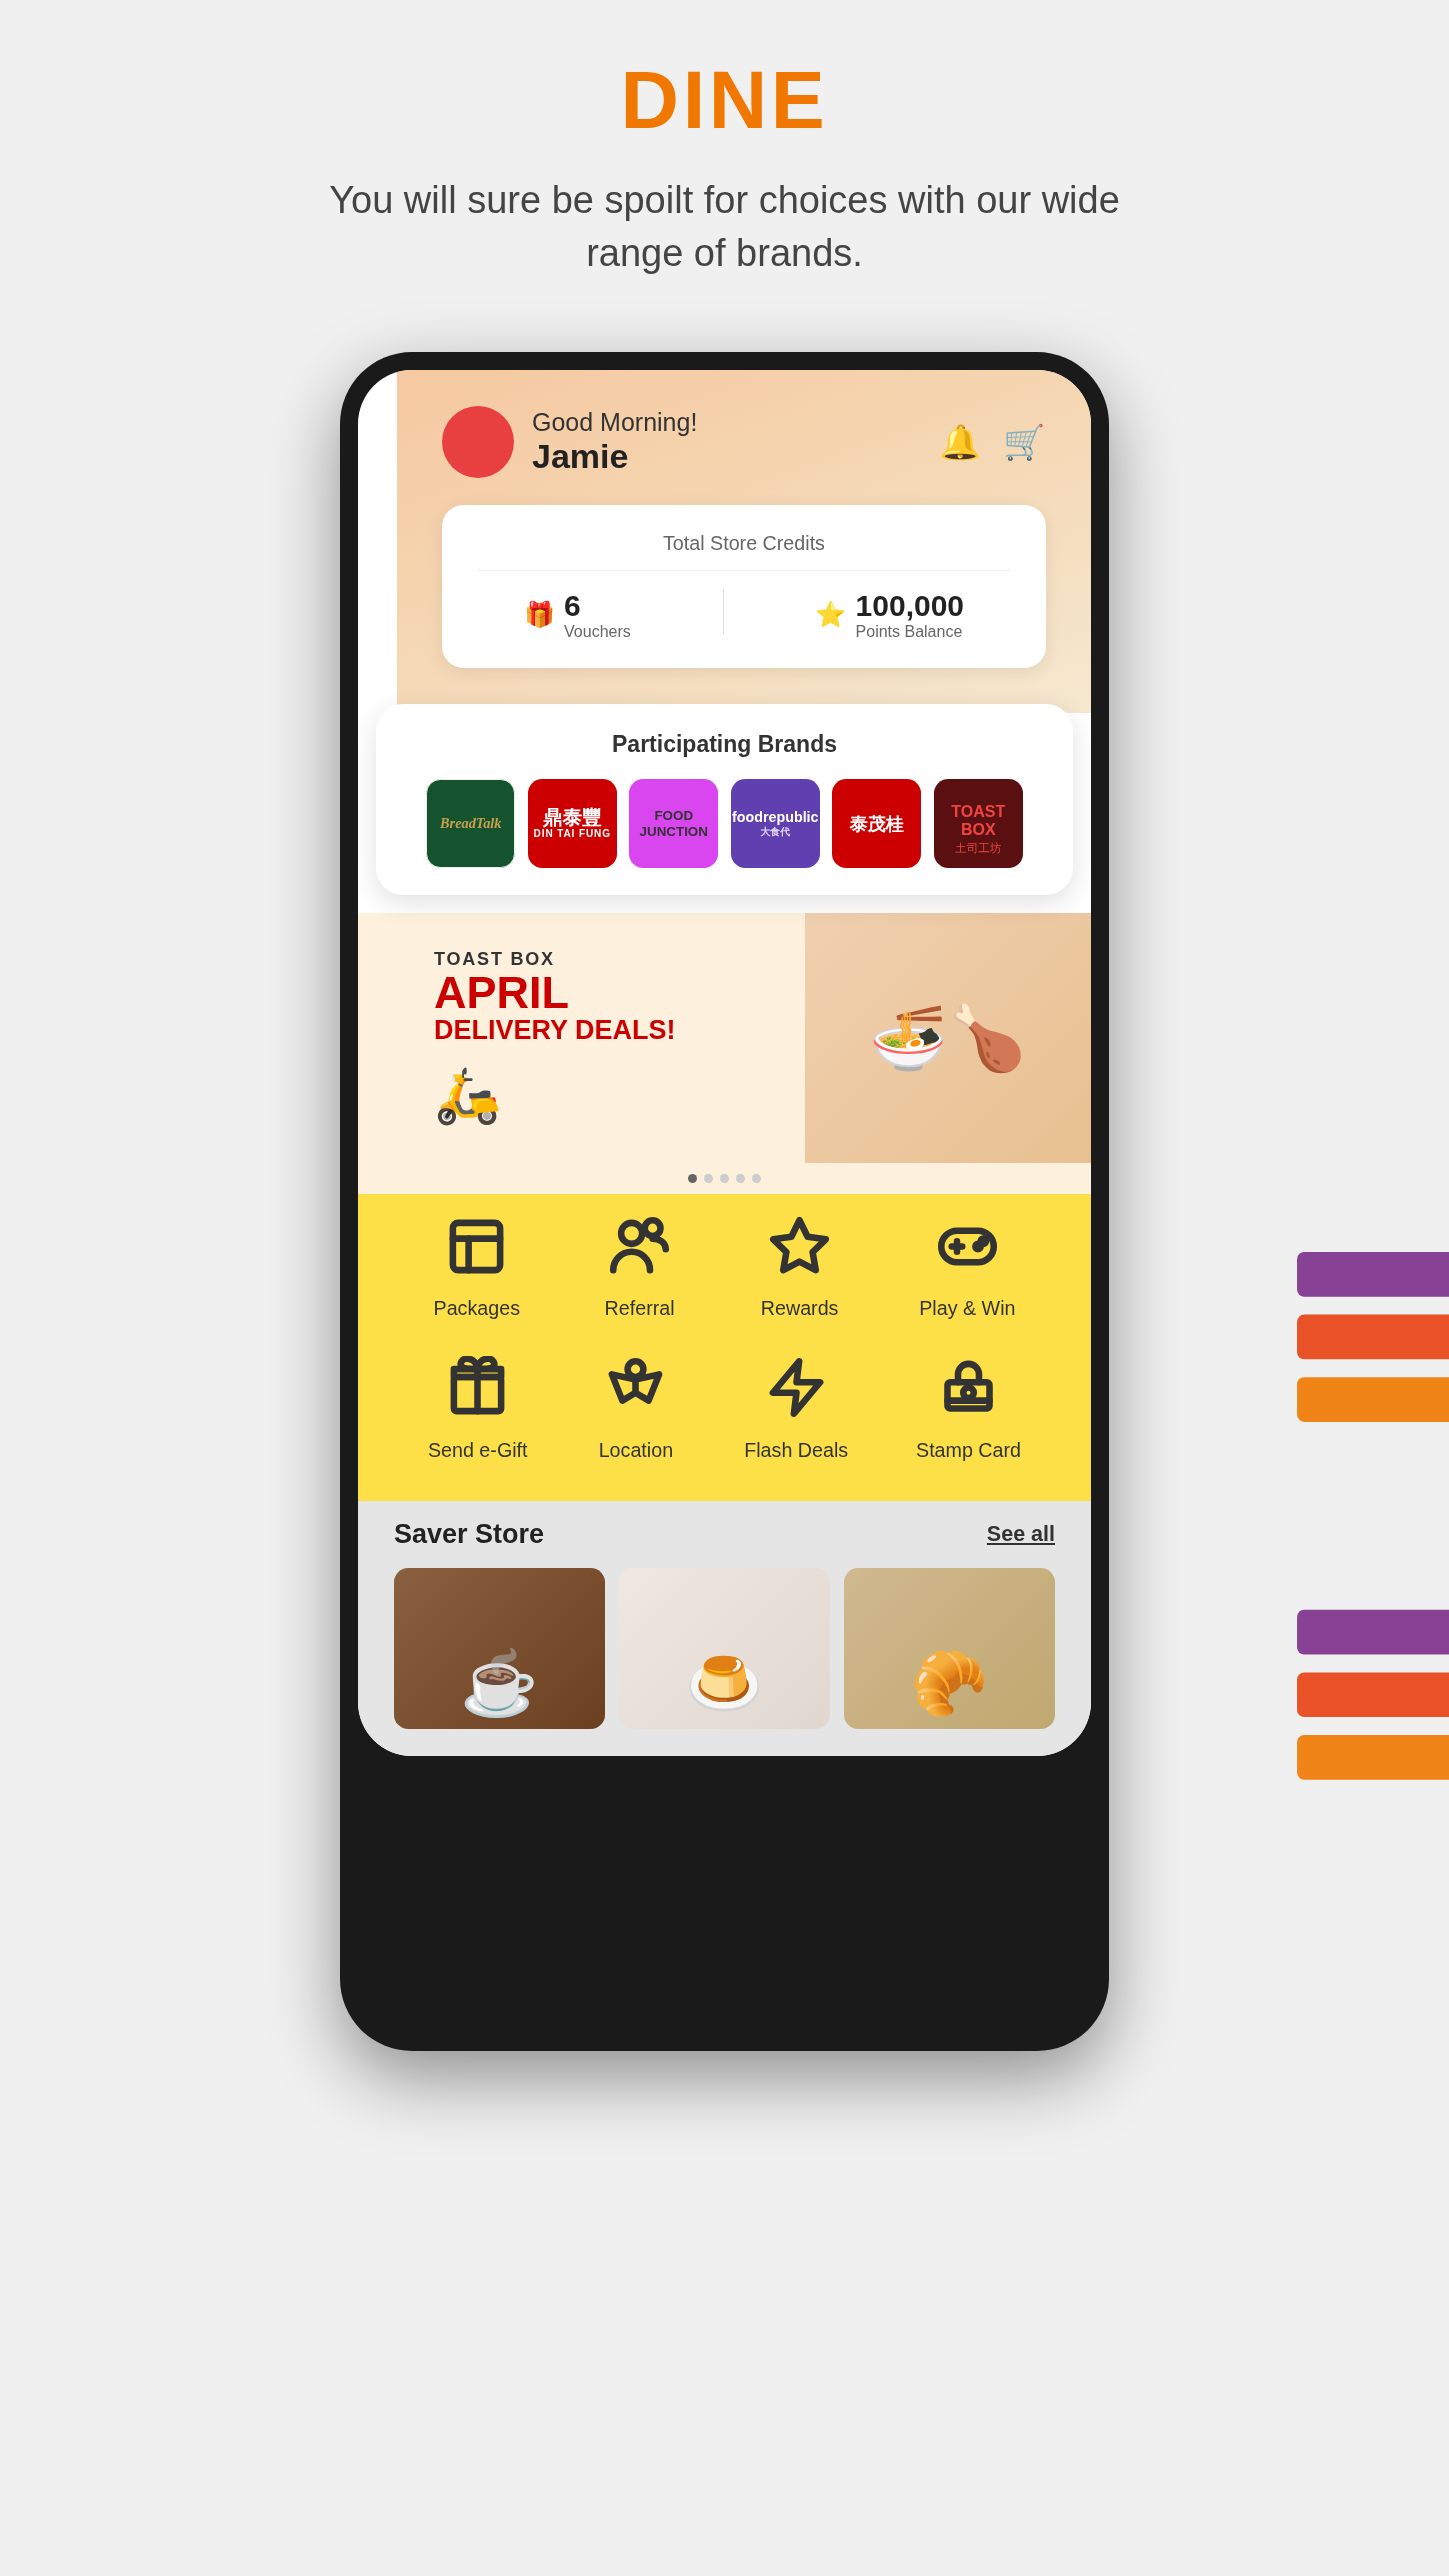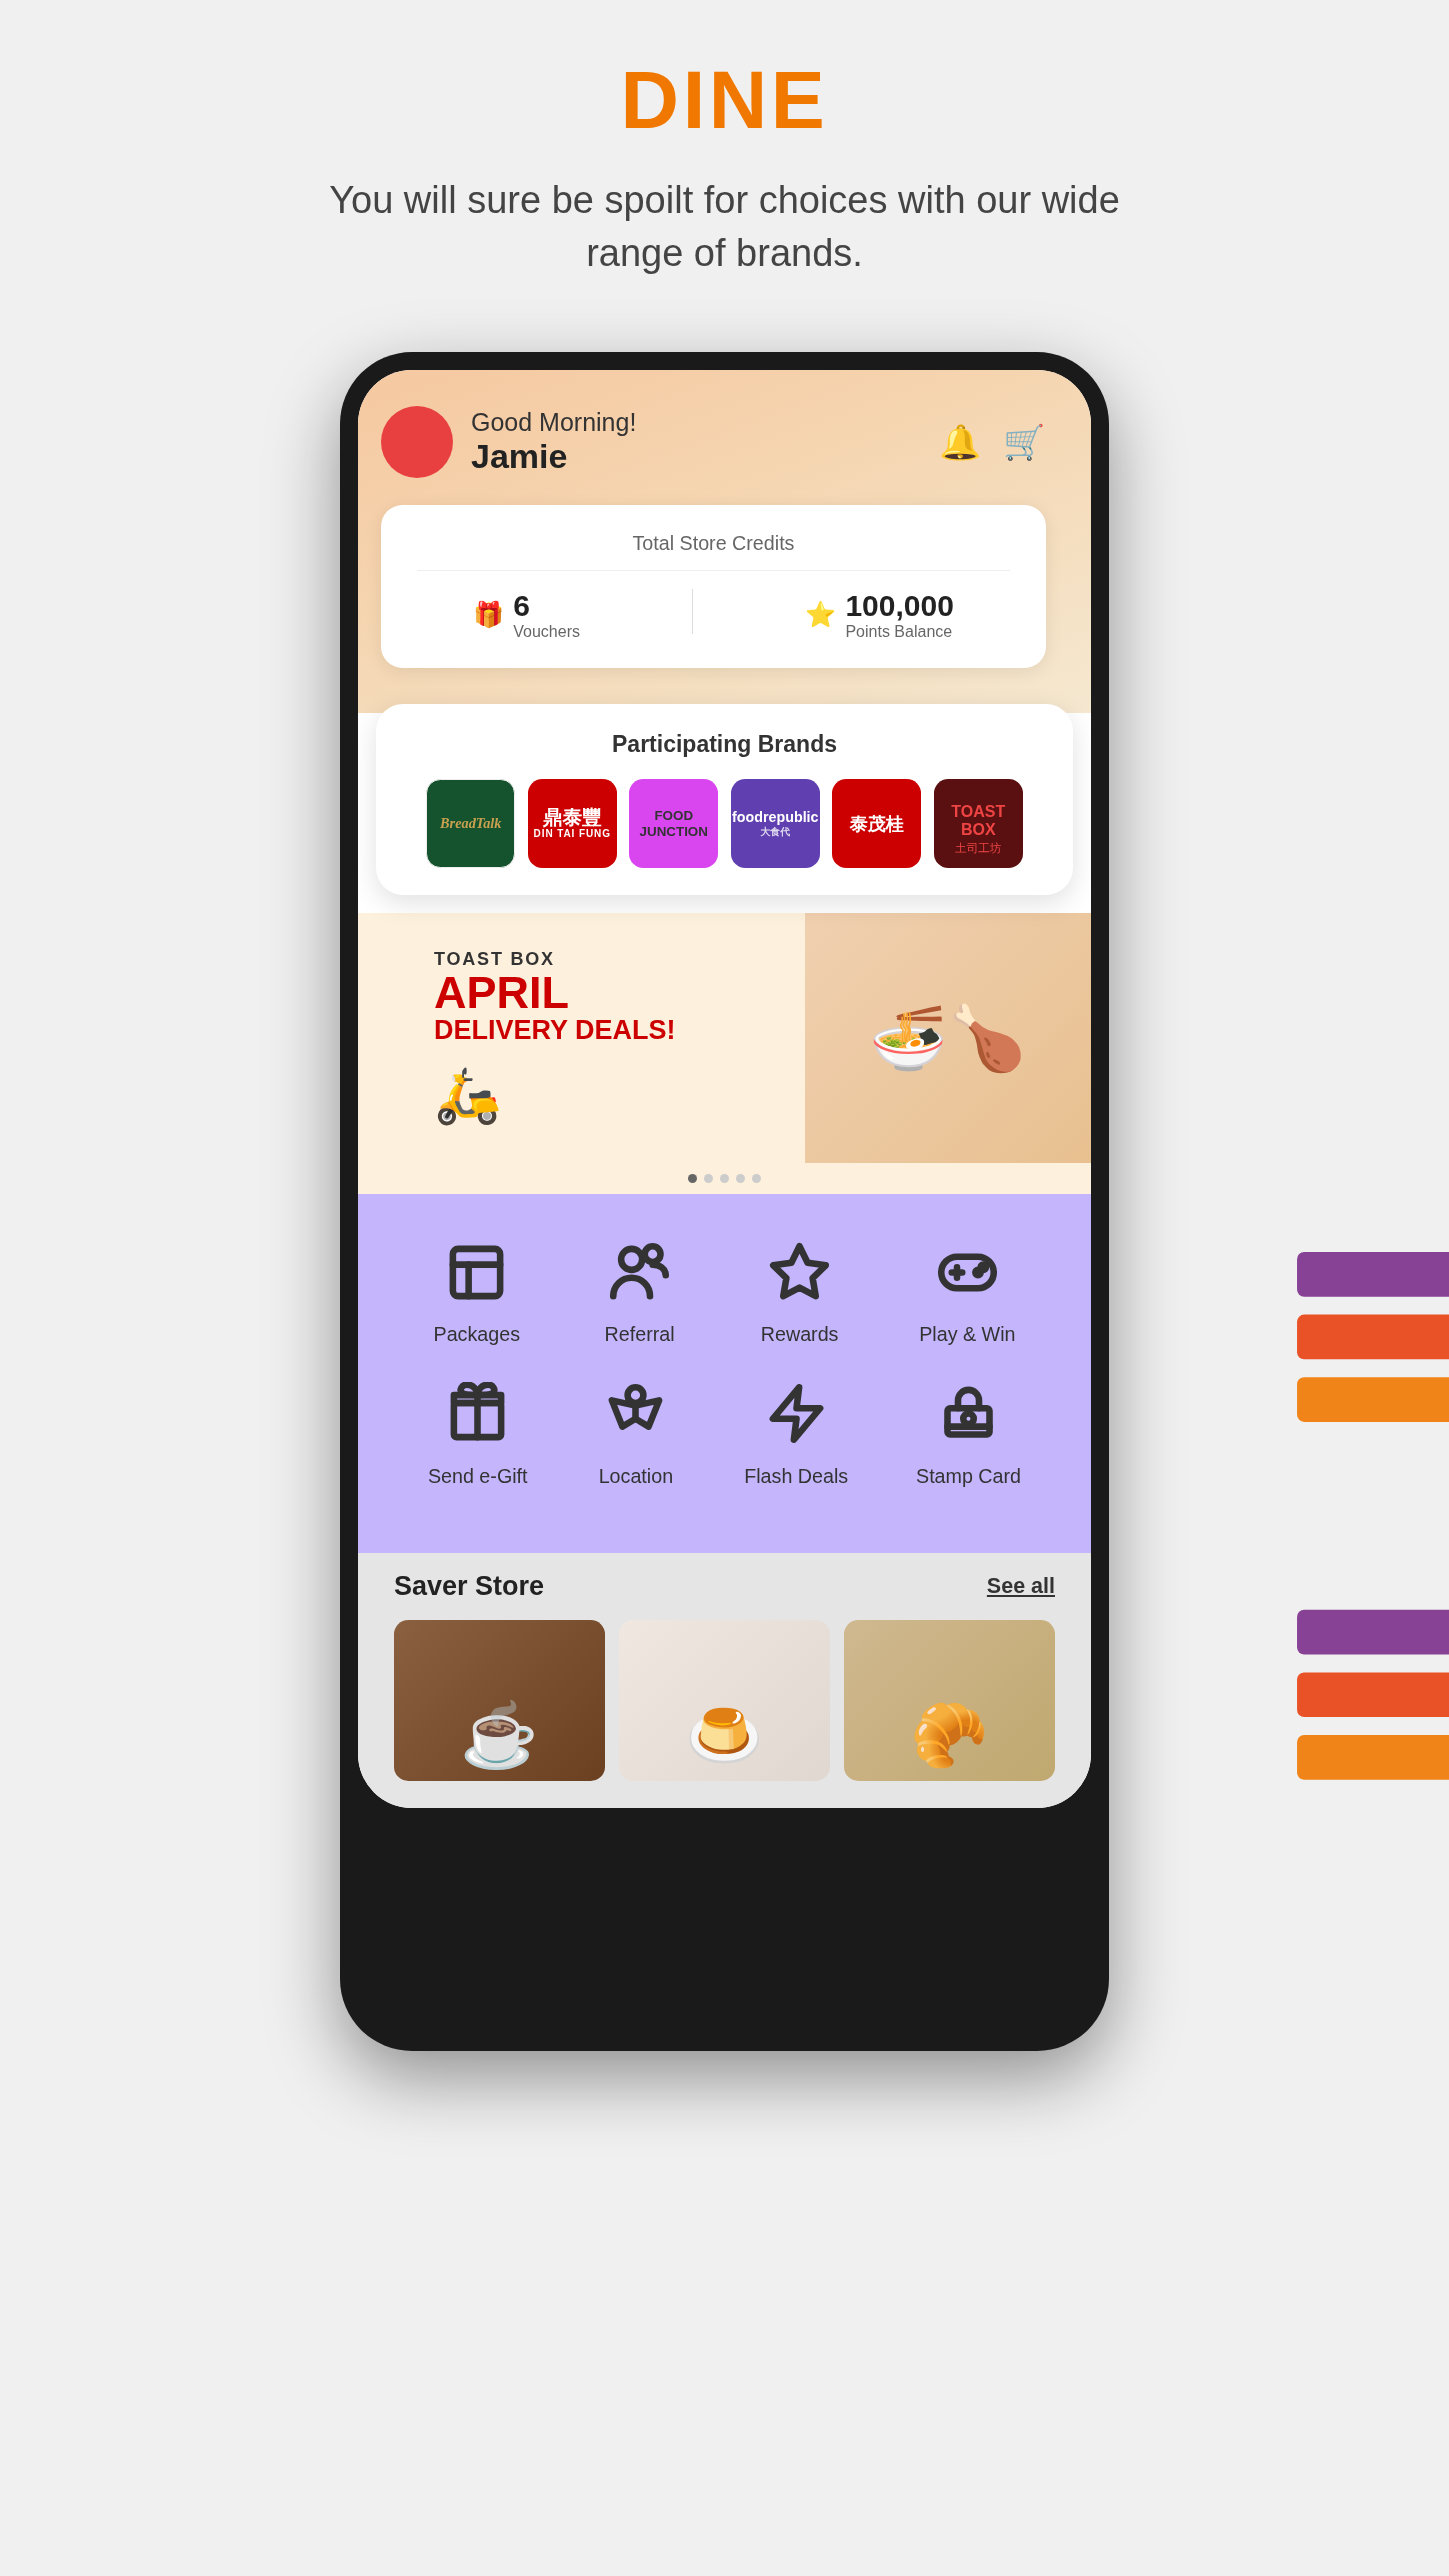--- a/index.html
+++ b/index.html
@@ -60,21 +60,22 @@
     .phone-screen {
       background: #fff;
       border-radius: 54px;
       overflow: hidden;
       width: 100%;
     }
 
     
     .app-header {
       background: linear-gradient(160deg, #f5c8a0 0%, #f5d5b0 40%, #f5e8d0 100%);
-      padding: 36px 45px 27px 23px;
+      padding: 36px 45px 27px 45px;
+      margin-left: 39px;
     }
 
     .header-top {
       display: flex;
       justify-content: space-between;
       align-items: center;
       margin-bottom: 27px;
     }
 
     .user-info {
@@ -343,22 +344,22 @@
       border-radius: 50%;
       background: #ccc;
     }
 
     .dot.active {
       background: #666;
     }
 
     
     .app-menu {
-      padding: 38px 36px;
-      background: #c4b5fd;
+      padding: 12px 36px;
+      background: #fde047;
     }
 
     .menu-row {
       display: flex;
       justify-content: space-around;
       margin-bottom: 27px;
     }
 
     .menu-item {
       display: flex;

